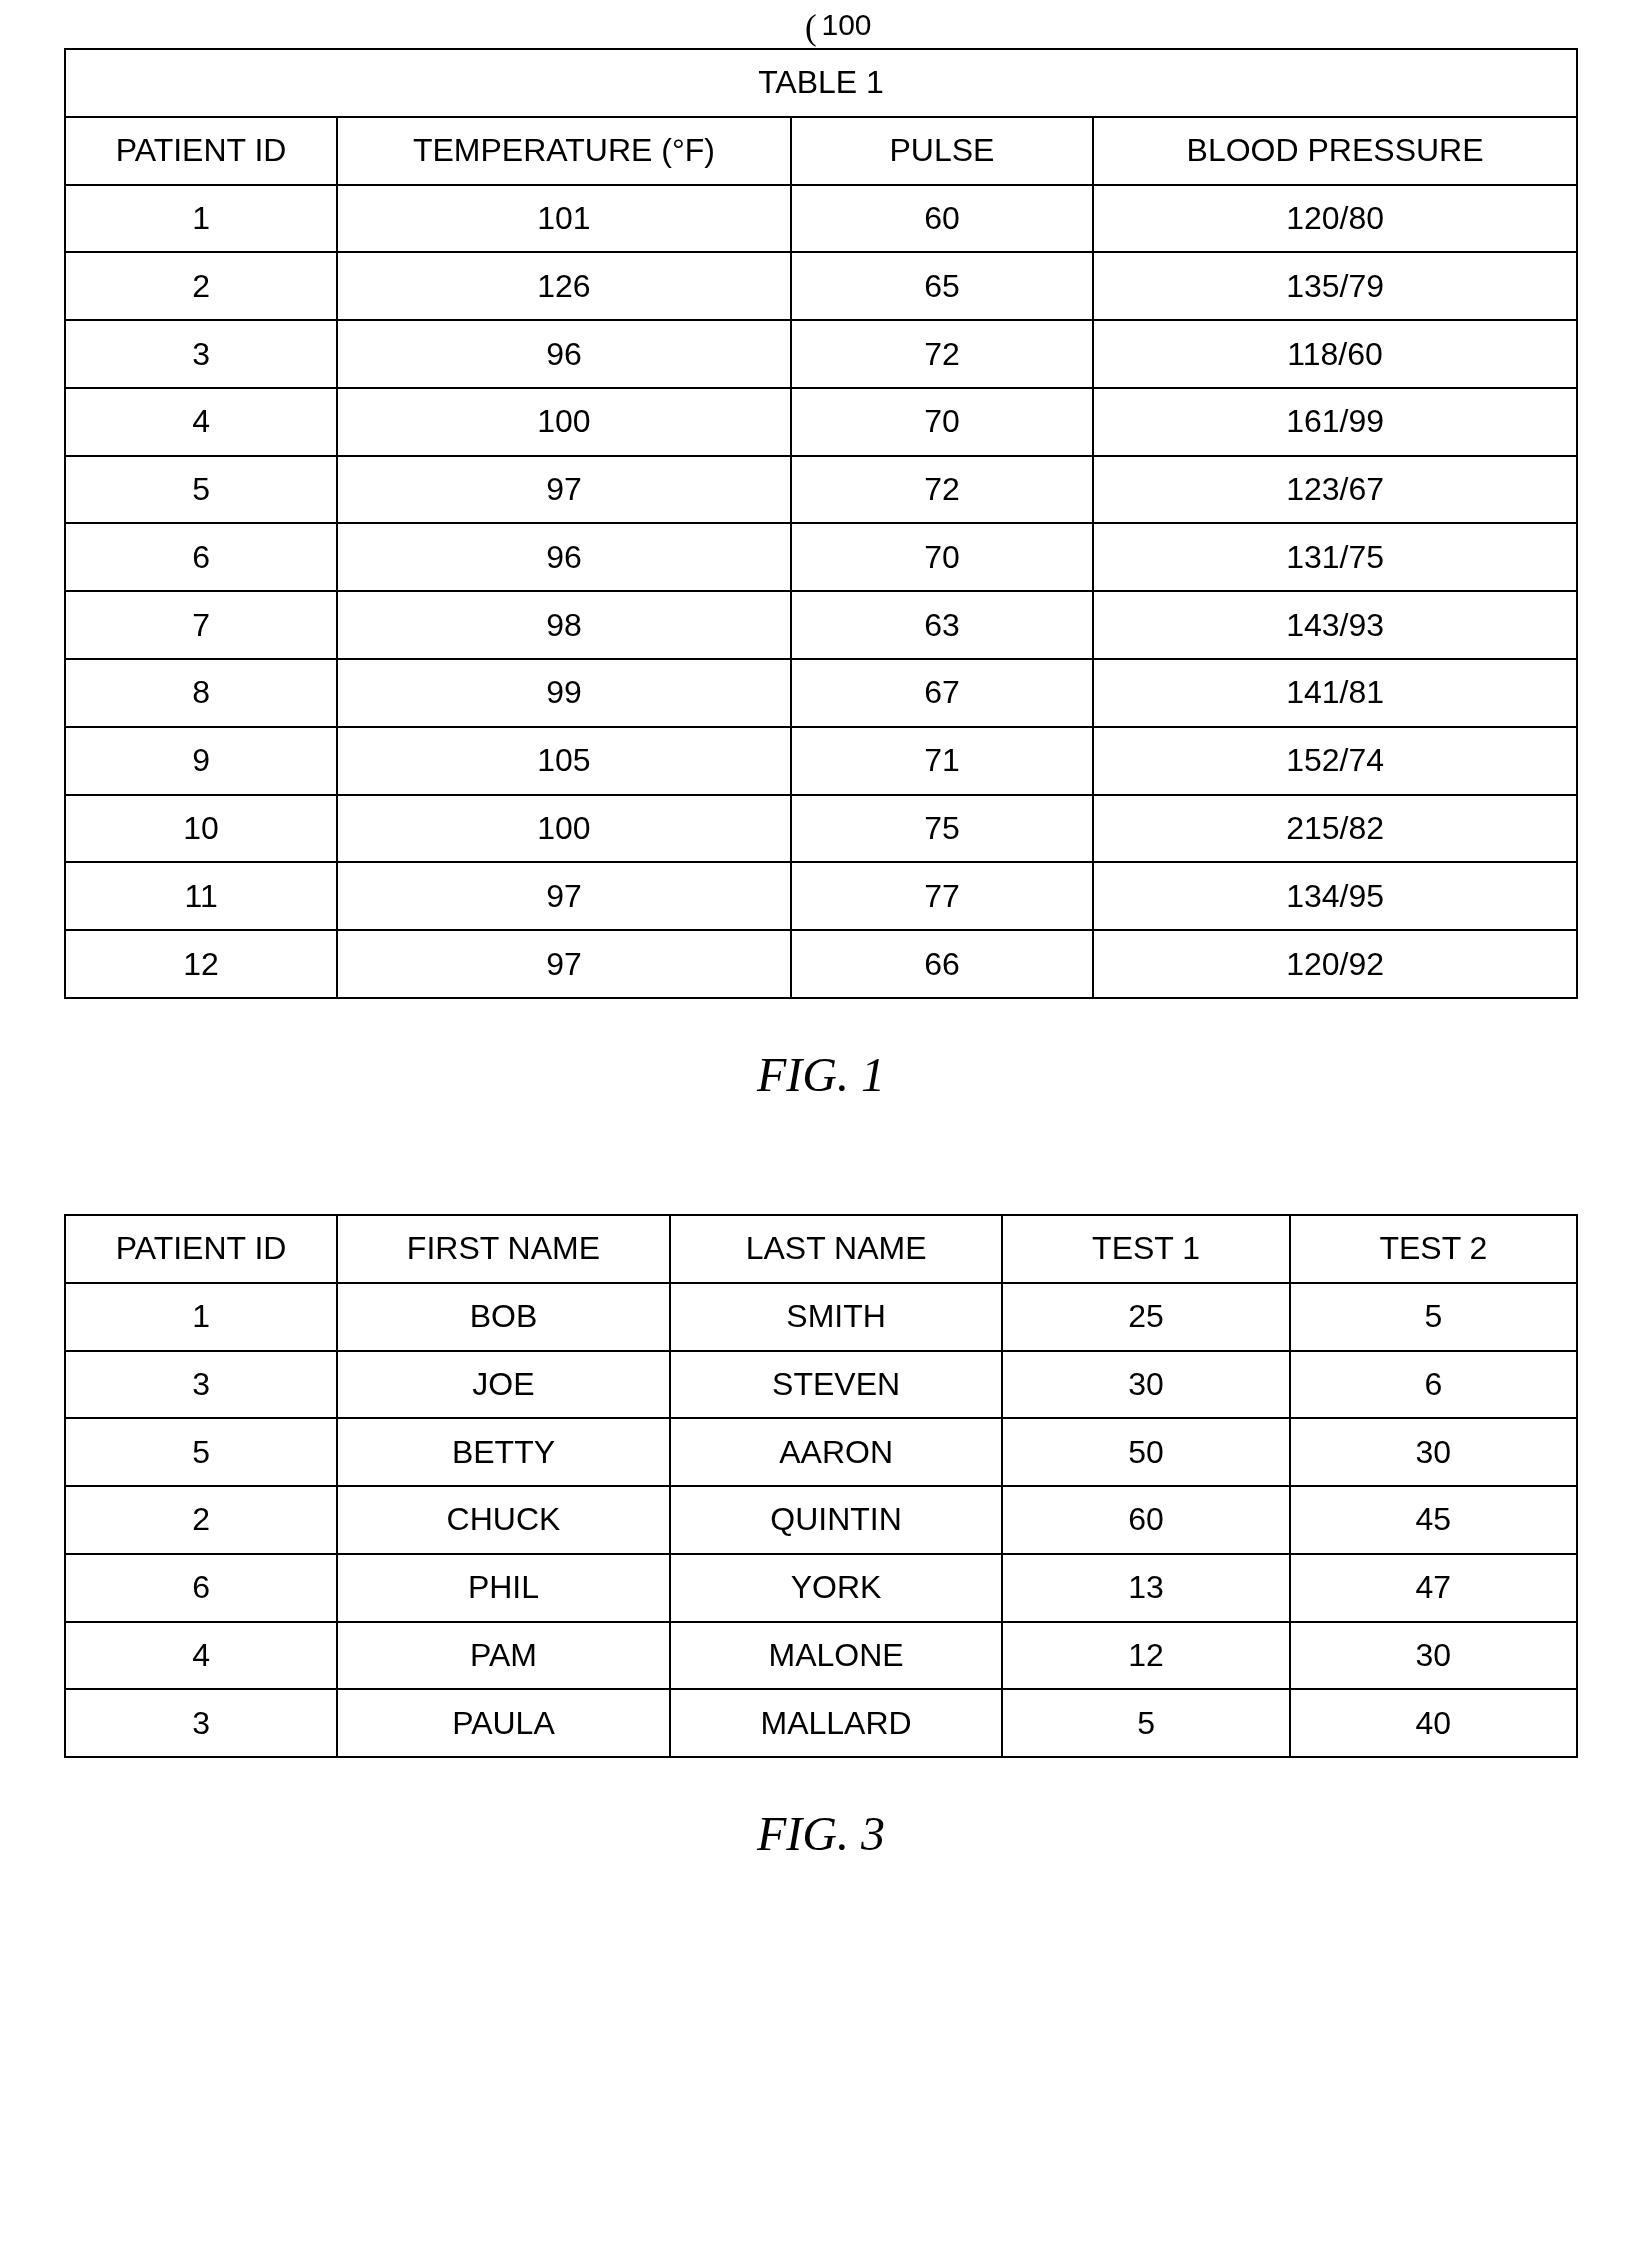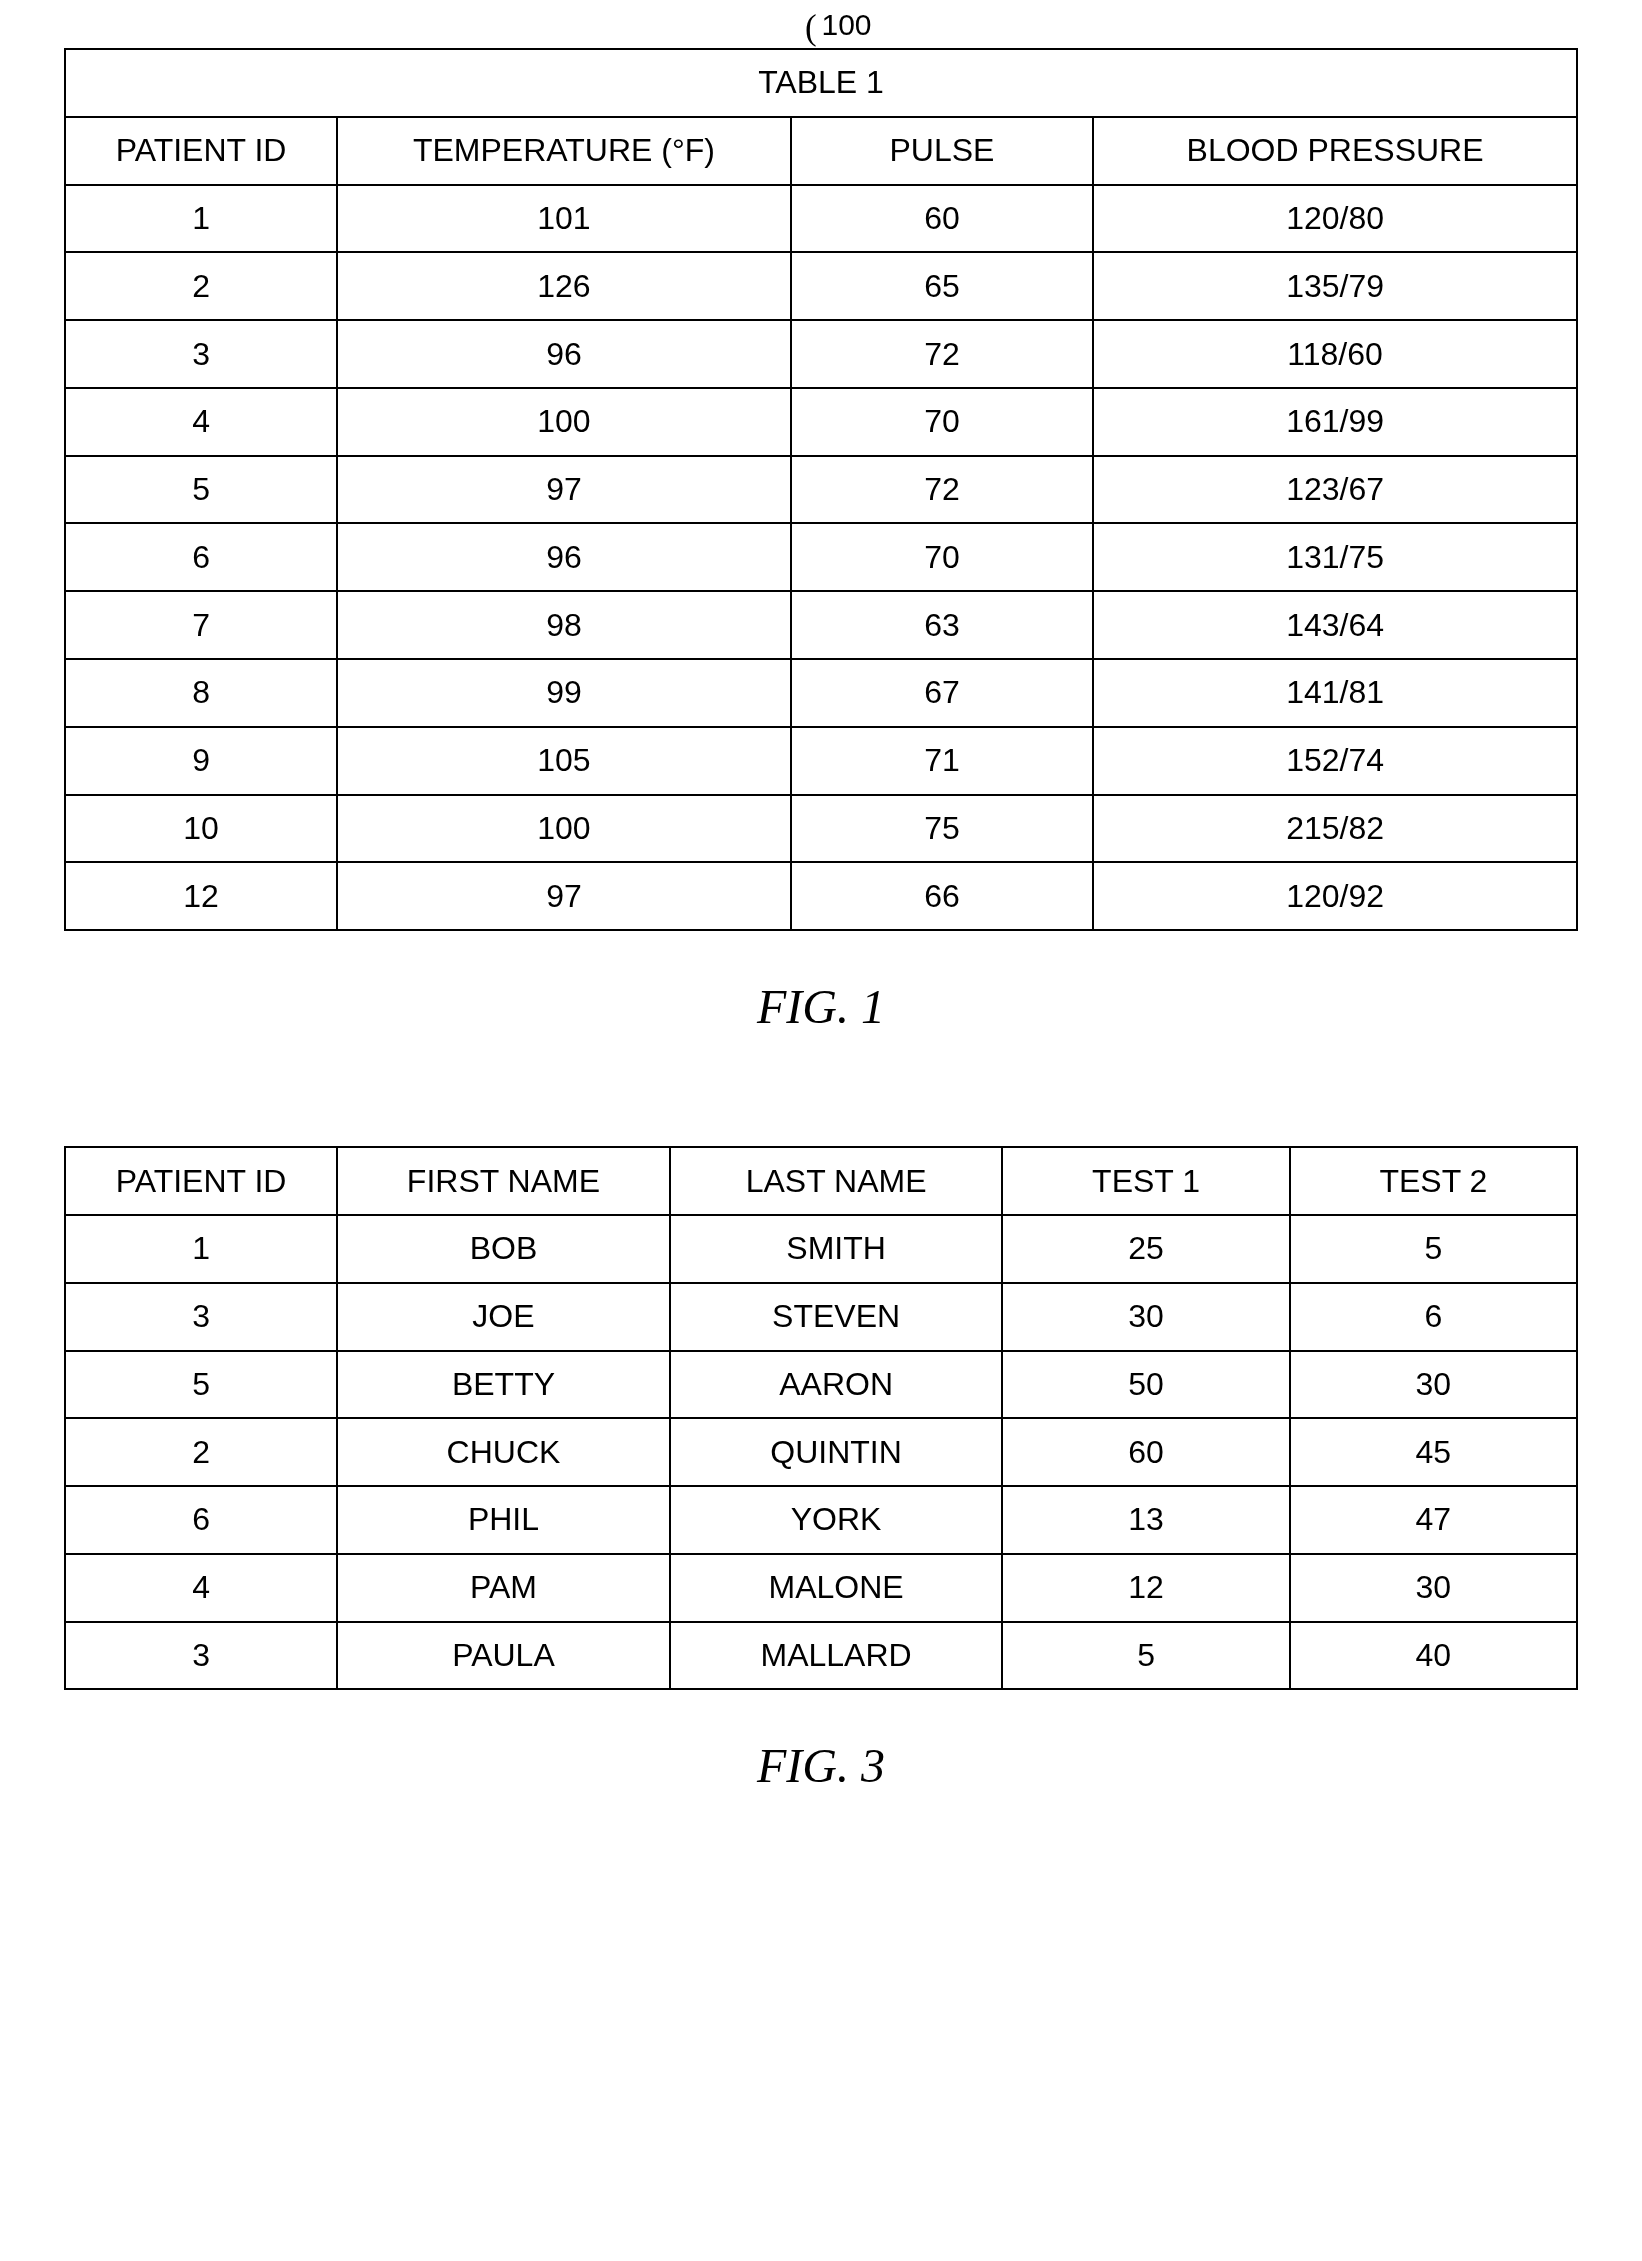--- a/index.html
+++ b/index.html
@@ -127,39 +127,45 @@
           <tr>
             <td>6</td>
             <td>96</td>
             <td>70</td>
             <td>131/75</td>
           </tr>
           <tr>
             <td>7</td>
             <td>98</td>
             <td>63</td>
-            <td>143/64</td>
+            <td>143/93</td>
           </tr>
           <tr>
             <td>8</td>
             <td>99</td>
             <td>67</td>
             <td>141/81</td>
           </tr>
           <tr>
             <td>9</td>
             <td>105</td>
             <td>71</td>
             <td>152/74</td>
           </tr>
           <tr>
             <td>10</td>
             <td>100</td>
             <td>75</td>
             <td>215/82</td>
+          </tr>
+          <tr>
+            <td>11</td>
+            <td>97</td>
+            <td>77</td>
+            <td>134/95</td>
           </tr>
           <tr>
             <td>12</td>
             <td>97</td>
             <td>66</td>
             <td>120/92</td>
           </tr>
         </tbody>
     </table>
   </div>

